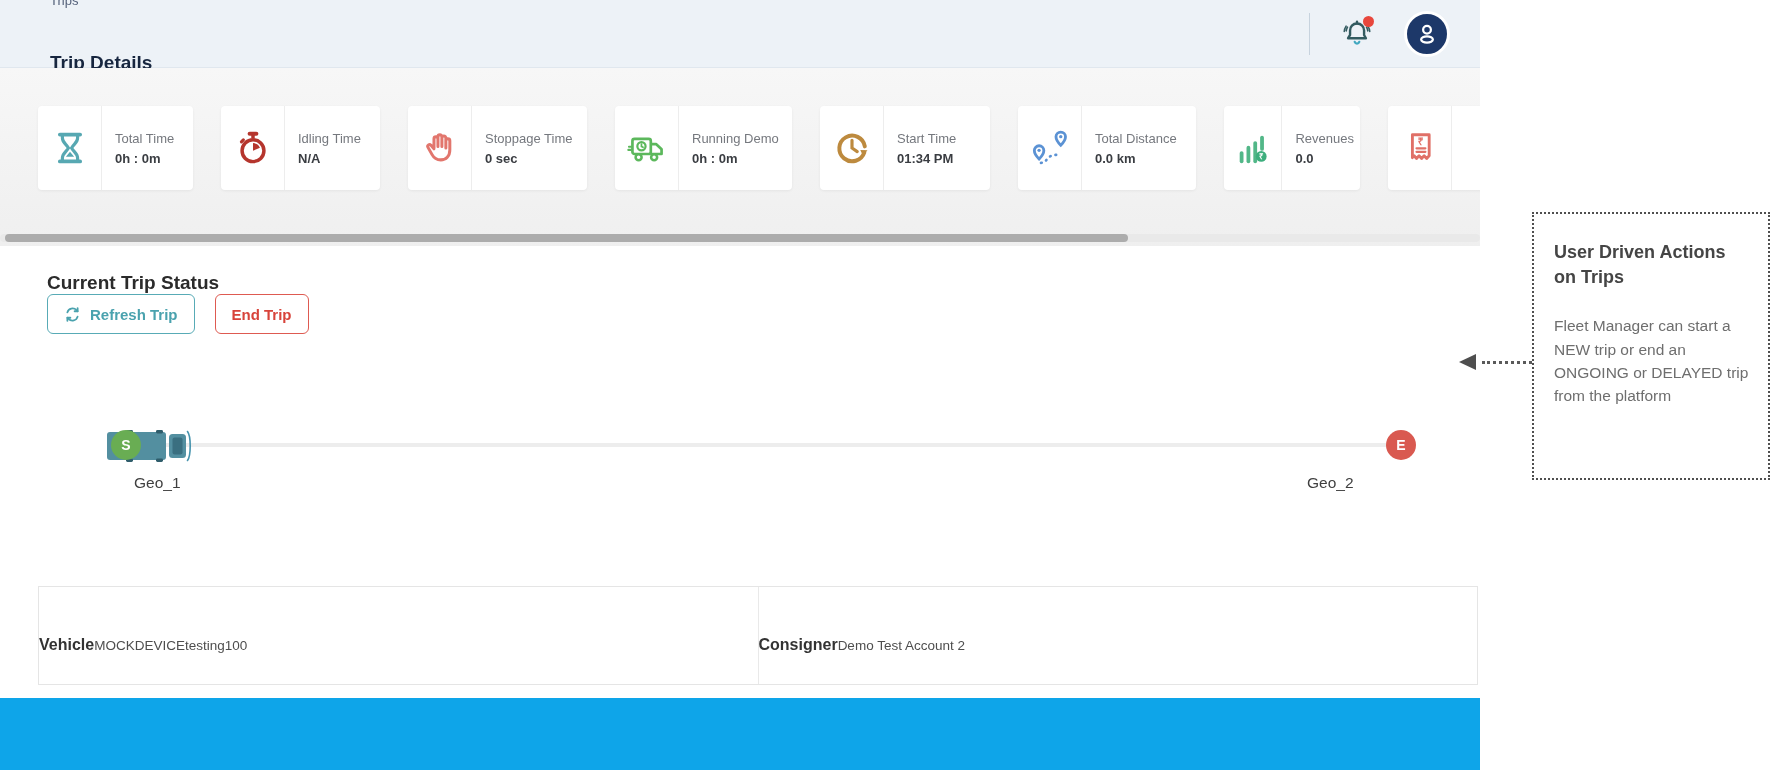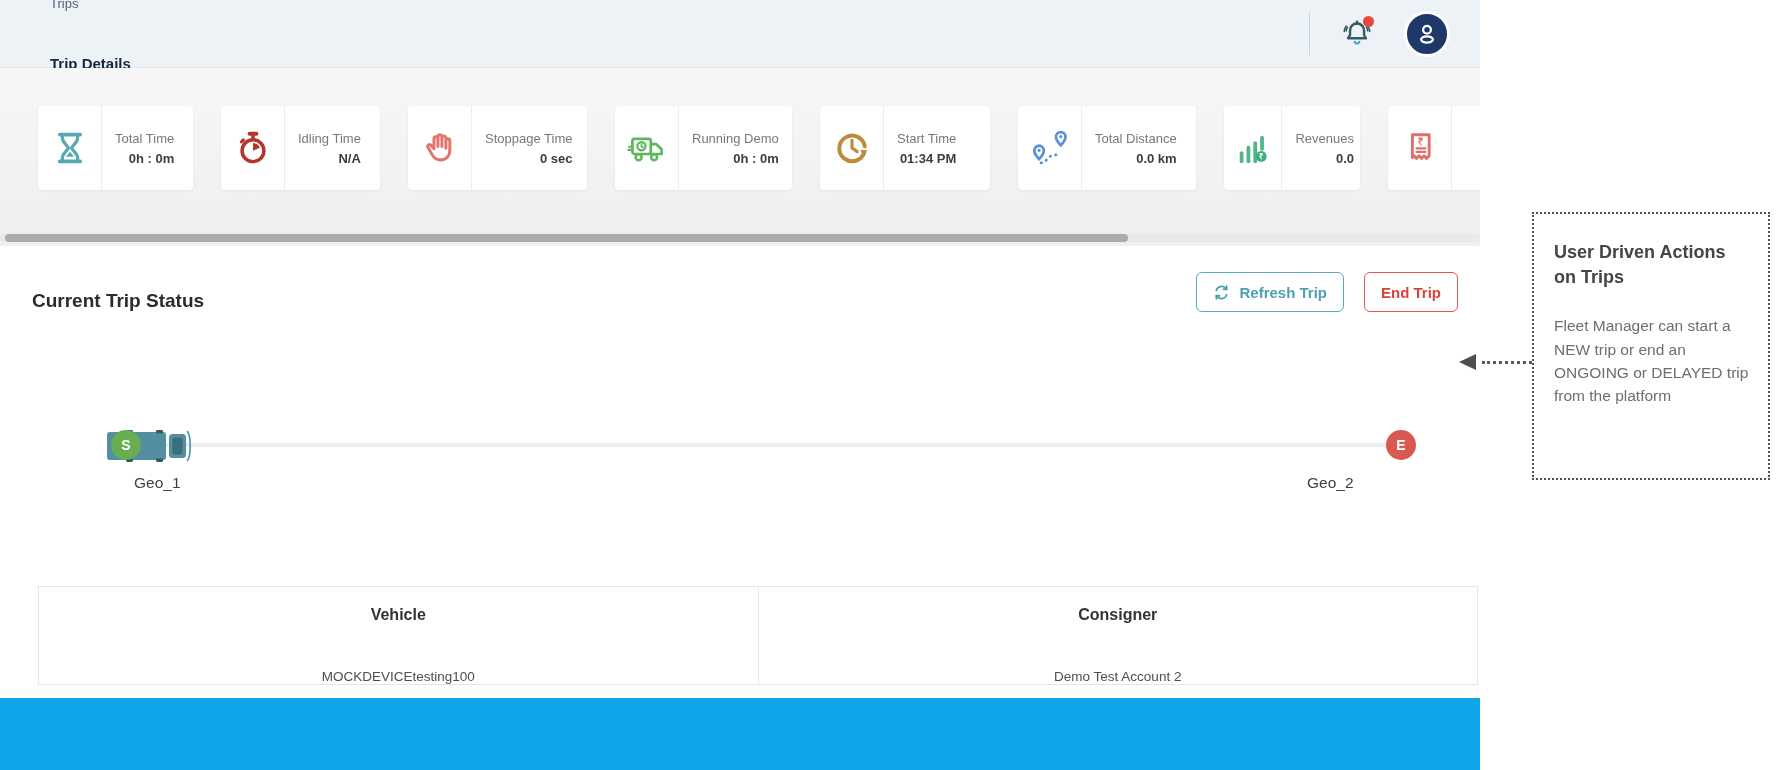--- a/index.html
+++ b/index.html
@@ -4,66 +4,66 @@
 <style>
   * { margin:0; padding:0; box-sizing:border-box; }
   html,body { width:1786px; height:770px; background:#fff; font-family:"Liberation Sans", sans-serif; overflow:hidden; position:relative; }
 
   .app { position:absolute; left:0; top:0; width:1480px; height:770px; overflow:hidden; background:#0ea5e9; }
 
   
   .top-header { height:68px; background:#edf2f7; border-bottom:1px solid #e0e7ee; display:flex; align-items:center; padding:0 30px 0 50px; }
   .crumbs { display:flex; flex-direction:column; gap:4px; }
   .crumb { font-size:13px; color:#54617a; }
-  .page-title { font-size:15px; font-weight:bold; color:#17263f;margin-top:40px; }
+  .page-title { font-size:19px; font-weight:bold; color:#17263f;margin-top:40px; }
   .hdr-spacer { flex:1; }
   .hdr-divider { width:1px; height:42px; background:#c7d3de; margin-right:30px; }
   .bell-wrap { position:relative; width:34px; height:34px; margin-right:30px; cursor:pointer; }
   .bell-dot { position:absolute; top:-1px; right:0px; width:11px; height:11px; border-radius:50%; background:#e8473d; }
   .avatar { width:46px; height:46px; border-radius:50%; background:#1d3869; border:3px solid #ffffff; display:flex; align-items:center; justify-content:center; cursor:pointer; }
 
   
   .trip-bar { height:72px; background:#fff; border-bottom:1px solid #ececec; display:flex; align-items:center; padding-left:30px; }
   .back-btn { width:30px; height:30px; display:flex; align-items:center; justify-content:center; margin-right:16px; cursor:pointer; }
   .trip-id { font-size:15.5px; color:#4c4c4c; margin-right:14px; }
   .trip-status { font-size:12.5px; font-weight:bold; color:#e0813b; letter-spacing:1px; }
 
   
   .cards-band { height:178px; background:linear-gradient(#f7f7f7,#efefef); position:relative; }
-  .cards-row { display:flex; gap:28px; padding:38px 0 0 38px;text-align:right; }
+  .cards-row { display:flex; gap:28px; padding:38px 0 0 38px; }
   .card { background:#fff; border-radius:4px; height:84px; display:flex; flex:0 0 auto; box-shadow:0 1px 3px rgba(0,0,0,.06); }
   .card-icon { width:64px; display:flex; align-items:center; justify-content:center; border-right:1px solid #ededed; }
   .card-text { display:flex; flex-direction:column; justify-content:center; padding-left:13px; padding-right:6px; }
   .card-label { font-size:13px; color:#75787e; white-space:nowrap; }
   .card-value { font-size:13px; font-weight:bold; color:#3a3d42; margin-top:5px; white-space:nowrap; }
   .card:nth-child(1){width:155px}.card:nth-child(2){width:159px}.card:nth-child(3){width:179px}
   .card:nth-child(4){width:177px}.card:nth-child(5){width:170px}.card:nth-child(6){width:178px}
   .card:nth-child(7){width:136px}.card:nth-child(8){width:120px}
   .hscroll { position:absolute; left:0; bottom:4px; width:1480px; height:8px; background:#e9e9e9; border-radius:4px; }
   .hscroll-thumb { position:absolute; left:5px; top:0; width:1123px; height:8px; background:#acacac; border-radius:4px; cursor:pointer; }
 
   
   .main { position:relative; height:452px; background:#fff; }
-  .section-head { position:absolute; left:32px; right:22px; top:26px; display:flex; align-items:flex-end; justify-content:space-between; }
+  .section-head { position:absolute; left:47px; right:22px; top:26px; display:flex; align-items:flex-start; justify-content:space-between;flex-direction:column; }
   .section-title { font-size:19px; font-weight:bold; color:#2b2b2b; }
   .btns { display:flex; gap:20px; }
   .btn { height:40px; border-radius:6px; background:#fff; font-size:15px; display:flex; align-items:center; padding:0 16px; cursor:pointer; }
   .btn-refresh { border:1.5px solid #58abb6; color:#4aa2ae; gap:9px; font-weight:600; }
   .btn-end { border:1.5px solid #de5a51; color:#d8443b; font-weight:bold; }
 
   .route-line { position:absolute; left:115px; top:197px; width:1286px; height:4px; background:#ededed; border-radius:2px; }
   .truck { position:absolute; left:106px; top:182px; z-index:2; }
   .badge { position:absolute; width:30px; height:30px; border-radius:50%; color:#fff; font-weight:bold; font-size:14px; display:flex; align-items:center; justify-content:center; z-index:3; }
   .badge-start { left:111px; top:184px; background:#69ad53; }
   .badge-end { left:1386px; top:184px; background:#d95950; }
   .geo-label { position:absolute; width:90px; text-align:left; font-size:15.5px; color:#3f3f3f; top:228px; }
   .geo-1 { left:134px; } .geo-2 { left:1307px; }
 
   .details { position:absolute; left:38px; top:340px; width:1440px; height:99px; border:1px solid #e5e5e5; background:#fff; display:flex; }
-  .dcell { flex:1; display:flex; flex-direction:column; align-items:center; padding-top:19px;justify-content:space-between; }
+  .dcell { flex:1; display:flex; flex-direction:row; align-items:center; padding-top:19px; }
   .dcell:first-child { border-right:1px solid #e9e9e9; }
   .dhead { font-size:16px; font-weight:bold; color:#333; }
   .dval { font-size:13.5px; color:#4e4e4e; }
 
   
   .annotation { position:absolute; left:1532px; top:212px; width:238px; height:268px; border:2px dotted #4f4f4f; padding:26px 16px 0 20px; background:#fff; }
   .ann-title { font-size:18px; font-weight:bold; color:#454545; line-height:1.4; }
   .ann-body { font-size:15.5px; color:#6e6e6e; line-height:1.5; margin-top:24px; }
   .pointer-dots { position:absolute; left:1482px; top:361px; width:50px; height:0; border-top:3px dotted #5a5a5a; }
   .pointer-head { position:absolute; left:1459px; top:354px; width:0; height:0; border-top:8px solid transparent; border-bottom:8px solid transparent; border-right:17px solid #4e4e4e; }

